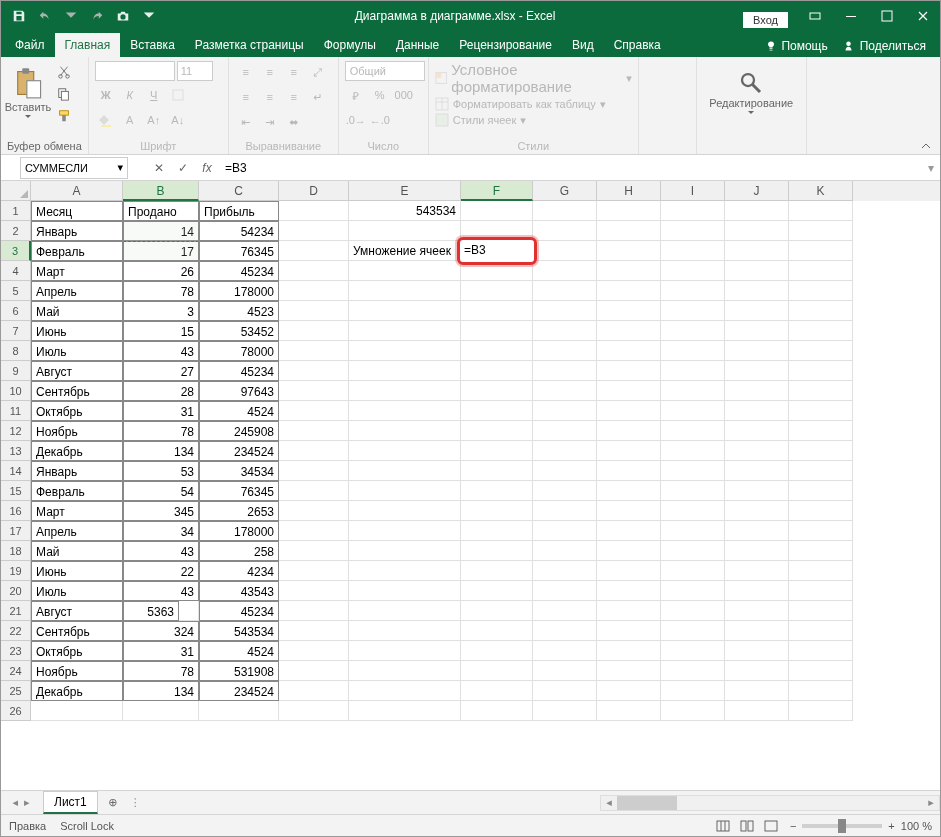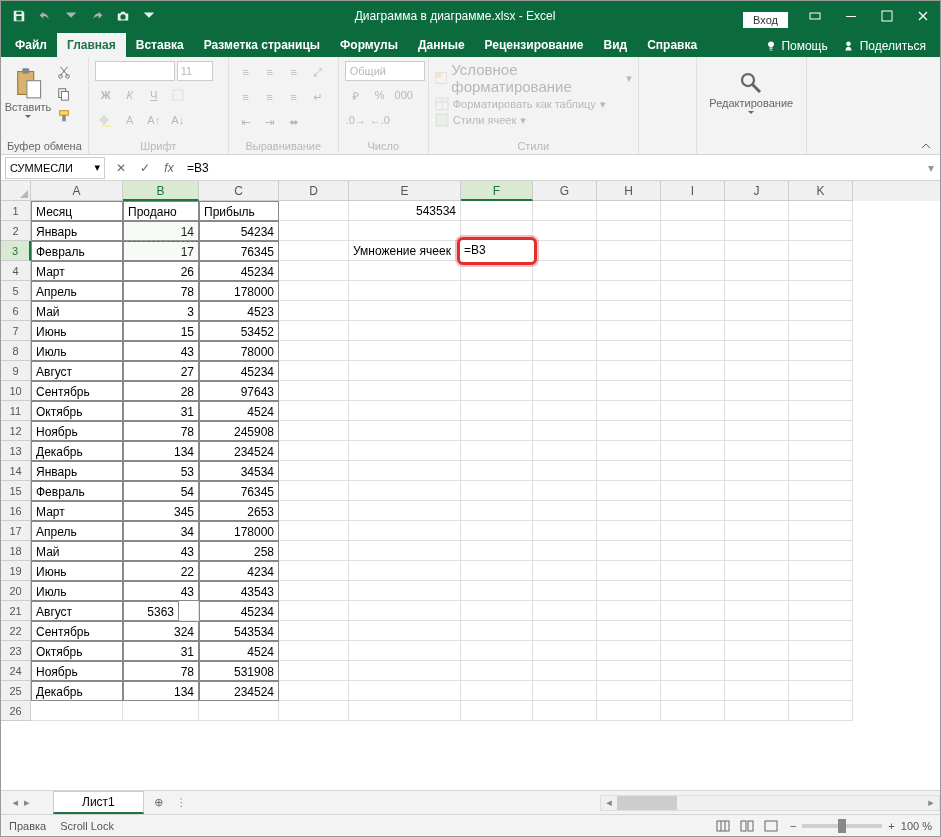--- a/index.html
+++ b/index.html
@@ -33,21 +33,21 @@
 .rg-content { flex: 1; display: flex; align-items: flex-start; gap: 4px; }
 .rg-label { text-align: center; font-size: 11px; padding-top: 2px; white-space: nowrap; position: relative; }
 .big-btn { width: 42px; height: 64px; display: flex; flex-direction: column; align-items: center; justify-content: center; font-size: 11px; gap: 2px; }
 .small-btn { width: 22px; height: 20px; display: flex; align-items: center; justify-content: center; margin: 1px 0; }
 .row { display: flex; gap: 2px; }
 .col { display: flex; flex-direction: column; }
 .collapse-btn { position: absolute; right: 6px; bottom: 2px; width: 14px; height: 14px; }
 
 
 .formula-bar { height: 26px; border-bottom: 1px solid #d4d4d4; display: flex; align-items: center; background: #fff; font-size: 12px; }
-.name-box { width: 100px; height: 22px; border: 1px solid #ccc; margin: 0 4px; display: flex; align-items: center; padding: 0 4px; font-size: 11px; background: #fff; }
+.name-box { width: 108px; height: 22px; border: 1px solid #ccc; margin: 0 19px; display: flex; align-items: center; padding: 0 4px; font-size: 11px; background: #fff; }
 .name-box input { border: none; width: 74px; font-size: 11px; outline: none; }
 .name-box .dd { margin-left: auto; }
 .fb-btn { width: 24px; height: 22px; display: flex; align-items: center; justify-content: center; color: #666; }
 .fb-fx { font-style: italic; font-size: 12px; }
 .formula-input { flex: 1; border: none; outline: none; font-size: 12px; padding: 0 6px; height: 22px; }
 .fb-expand { width: 18px; display: flex; align-items: center; justify-content: center; color: #999; }
 
 
 .grid-wrap { flex: 1; display: flex; overflow: hidden; position: relative; }
 .corner { width: 30px; height: 20px; background: #f0f0f0; border-right: 1px solid #ccc; border-bottom: 1px solid #ccc; position: absolute; top: 0; left: 0; z-index: 2; }
@@ -62,21 +62,21 @@
 .cell { position: absolute; height: 20px; border-right: 1px solid #e0e0e0; border-bottom: 1px solid #e0e0e0; font-size: 12px; padding: 0 4px; line-height: 20px; overflow: hidden; white-space: nowrap; background: #fff; }
 .cell.tb { border: 1px solid #888; }
 .cell.header-cell { font-weight: normal; }
 .sel-range { position: absolute; border: 1px solid #888; background: rgba(200,220,200,.15); pointer-events: none; }
 .edit-cell { position: absolute; border: 3px solid #e03030; border-radius: 6px; box-shadow: 0 0 0 2px rgba(224,48,48,.3); background: #fff; font-size: 12px; padding: 0 4px; line-height: 20px; }
 .marching { position: absolute; border: 1px dashed #217346; pointer-events: none; }
 
 
 .sheet-bar { height: 24px; border-top: 1px solid #d4d4d4; display: flex; align-items: center; background: #f3f3f3; font-size: 11px; }
 .sheet-nav { width: 40px; display: flex; justify-content: center; gap: 6px; color: #888; }
-.sheet-tab { padding: 3px 28px; background: #fff; border: 1px solid #ccc; border-bottom: 2px solid #217346; margin-left: 12px; font-size: 12px; }
+.sheet-tab { padding: 3px 10px; background: #fff; border: 1px solid #ccc; border-bottom: 2px solid #217346; margin-left: 2px; font-size: 12px; }
 .sheet-add { width: 22px; height: 22px; display: flex; align-items: center; justify-content: center; color: #666; margin-left: 4px; border: 1px solid transparent; }
 .hscroll { margin-left: auto; width: 340px; height: 16px; background: #f0f0f0; border: 1px solid #ddd; display: flex; align-items: center; }
 .hscroll .thumb { width: 60px; height: 14px; background: #cdcdcd; }
 .hscroll .arr { width: 16px; text-align: center; color: #888; }
 .dots { color: #888; padding: 0 6px; }
 
 
 .status-bar { height: 22px; border-top: 1px solid #d4d4d4; background: #f3f3f3; display: flex; align-items: center; font-size: 11px; color: #555; padding: 0 8px; gap: 14px; }
 .status-right { margin-left: auto; display: flex; align-items: center; gap: 8px; }
 .view-btns { display: flex; gap: 2px; }
@@ -146,21 +146,21 @@
         </div>
       <div class="win-btn">
           <svg viewBox="0 0 12 12">
             <path d="M2 2l8 8M10 2l-8 8" stroke="#fff" stroke-width="1.2" fill="none"></path>
           </svg>
         </div>
     </div>
   </div>
 
   <div class="tabs">
-    <div id="rtabs" style="display: flex; font-weight: bold;">
+    <div id="rtabs" style="display: flex;">
         <div class="tab">Файл</div>
         <div class="tab active">Главная</div>
         <div class="tab">Вставка</div>
         <div class="tab">Разметка страницы</div>
         <div class="tab">Формулы</div>
         <div class="tab">Данные</div>
         <div class="tab">Рецензирование</div>
         <div class="tab">Вид</div>
         <div class="tab">Справка</div>
       </div>

